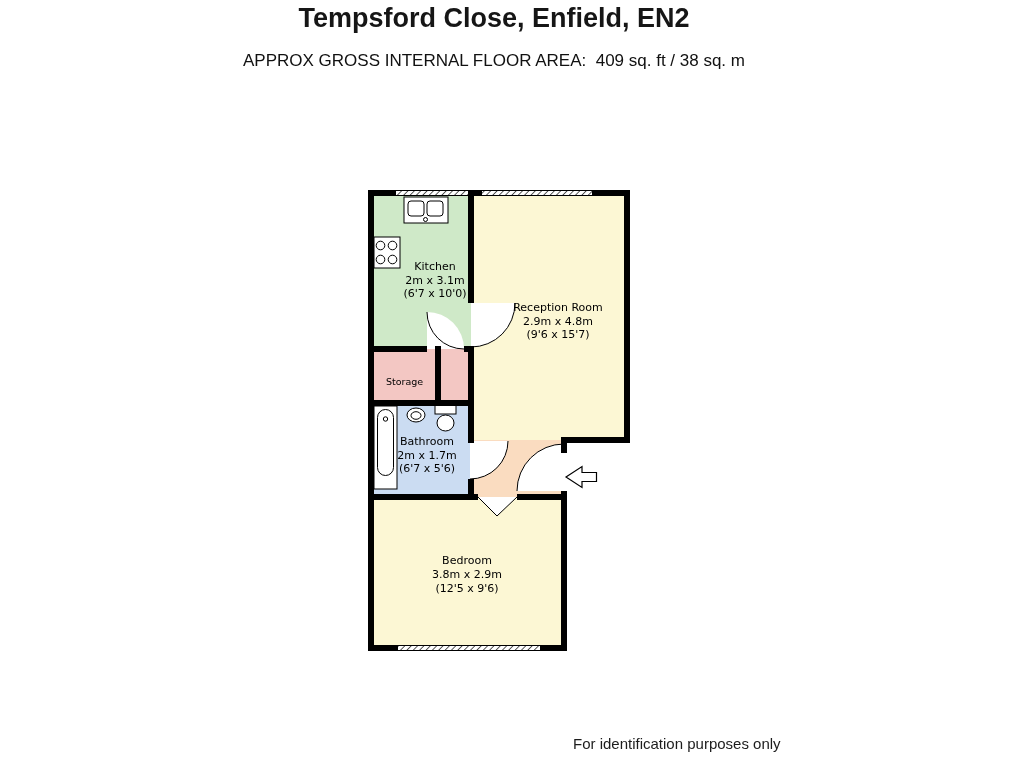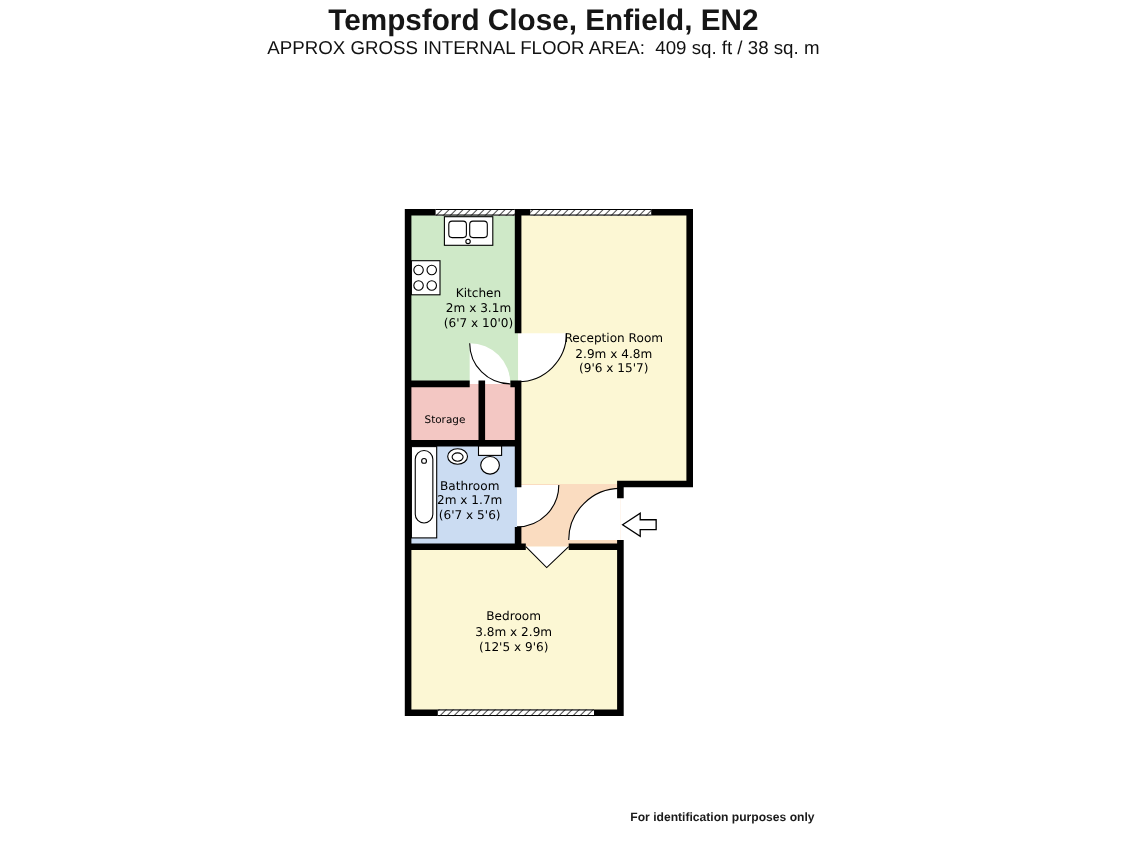--- a/index.html
+++ b/index.html
@@ -2,30 +2,30 @@
 <html><head>
 <meta charset="utf-8">
 <style>
   html,body { margin:0; padding:0; }
   body {
     width:1024px; height:768px; position:relative; overflow:hidden;
     background:#ffffff; font-family:"Liberation Sans", sans-serif;
   }
   .header { position:absolute; top:0; left:0; width:988px; text-align:center; }
   .title { margin-top:3px; font-size:27px; font-weight:700; color:#161616; }
-  .subtitle { font-size:17px; font-weight:400; color:#111; white-space:pre; }
+  .subtitle { margin-top:17px; font-size:17px; font-weight:400; color:#111; white-space:pre; }
   svg.plan { position:absolute; left:0; top:0; }
   .room-label { font-family:"DejaVu Sans", sans-serif; font-size:11px; fill:#000; text-anchor:middle; }
   .room-label-small { font-family:"DejaVu Sans", sans-serif; font-size:9.5px; fill:#000; text-anchor:middle; }
   .wall { stroke:#000; stroke-width:6; fill:none; }
   .thin { stroke:#000; stroke-width:1; fill:none; }
   .fixture { stroke:#000; stroke-width:1; fill:#fff; }
   .fixture-line { stroke:#000; stroke-width:1; fill:none; }
   .swing { fill:#fff; }
-  .footer { position:absolute; left:573px; top:737px; font-size:11px; line-height:13.5px; color:#1c1c1c;font-weight:bold; }
+  .footer { position:absolute; left:573px; top:737px; font-size:15px; line-height:13.5px; color:#1c1c1c; }
 </style>
 </head>
 <body>
 
 <div class="header">
   <div class="title">Tempsford Close, Enfield, EN2</div>
   <div class="subtitle">APPROX GROSS INTERNAL FLOOR AREA:  409 sq. ft / 38 sq. m</div>
 </div>
 
 <svg class="plan" width="1024" height="768" viewBox="0 0 1024 768">

